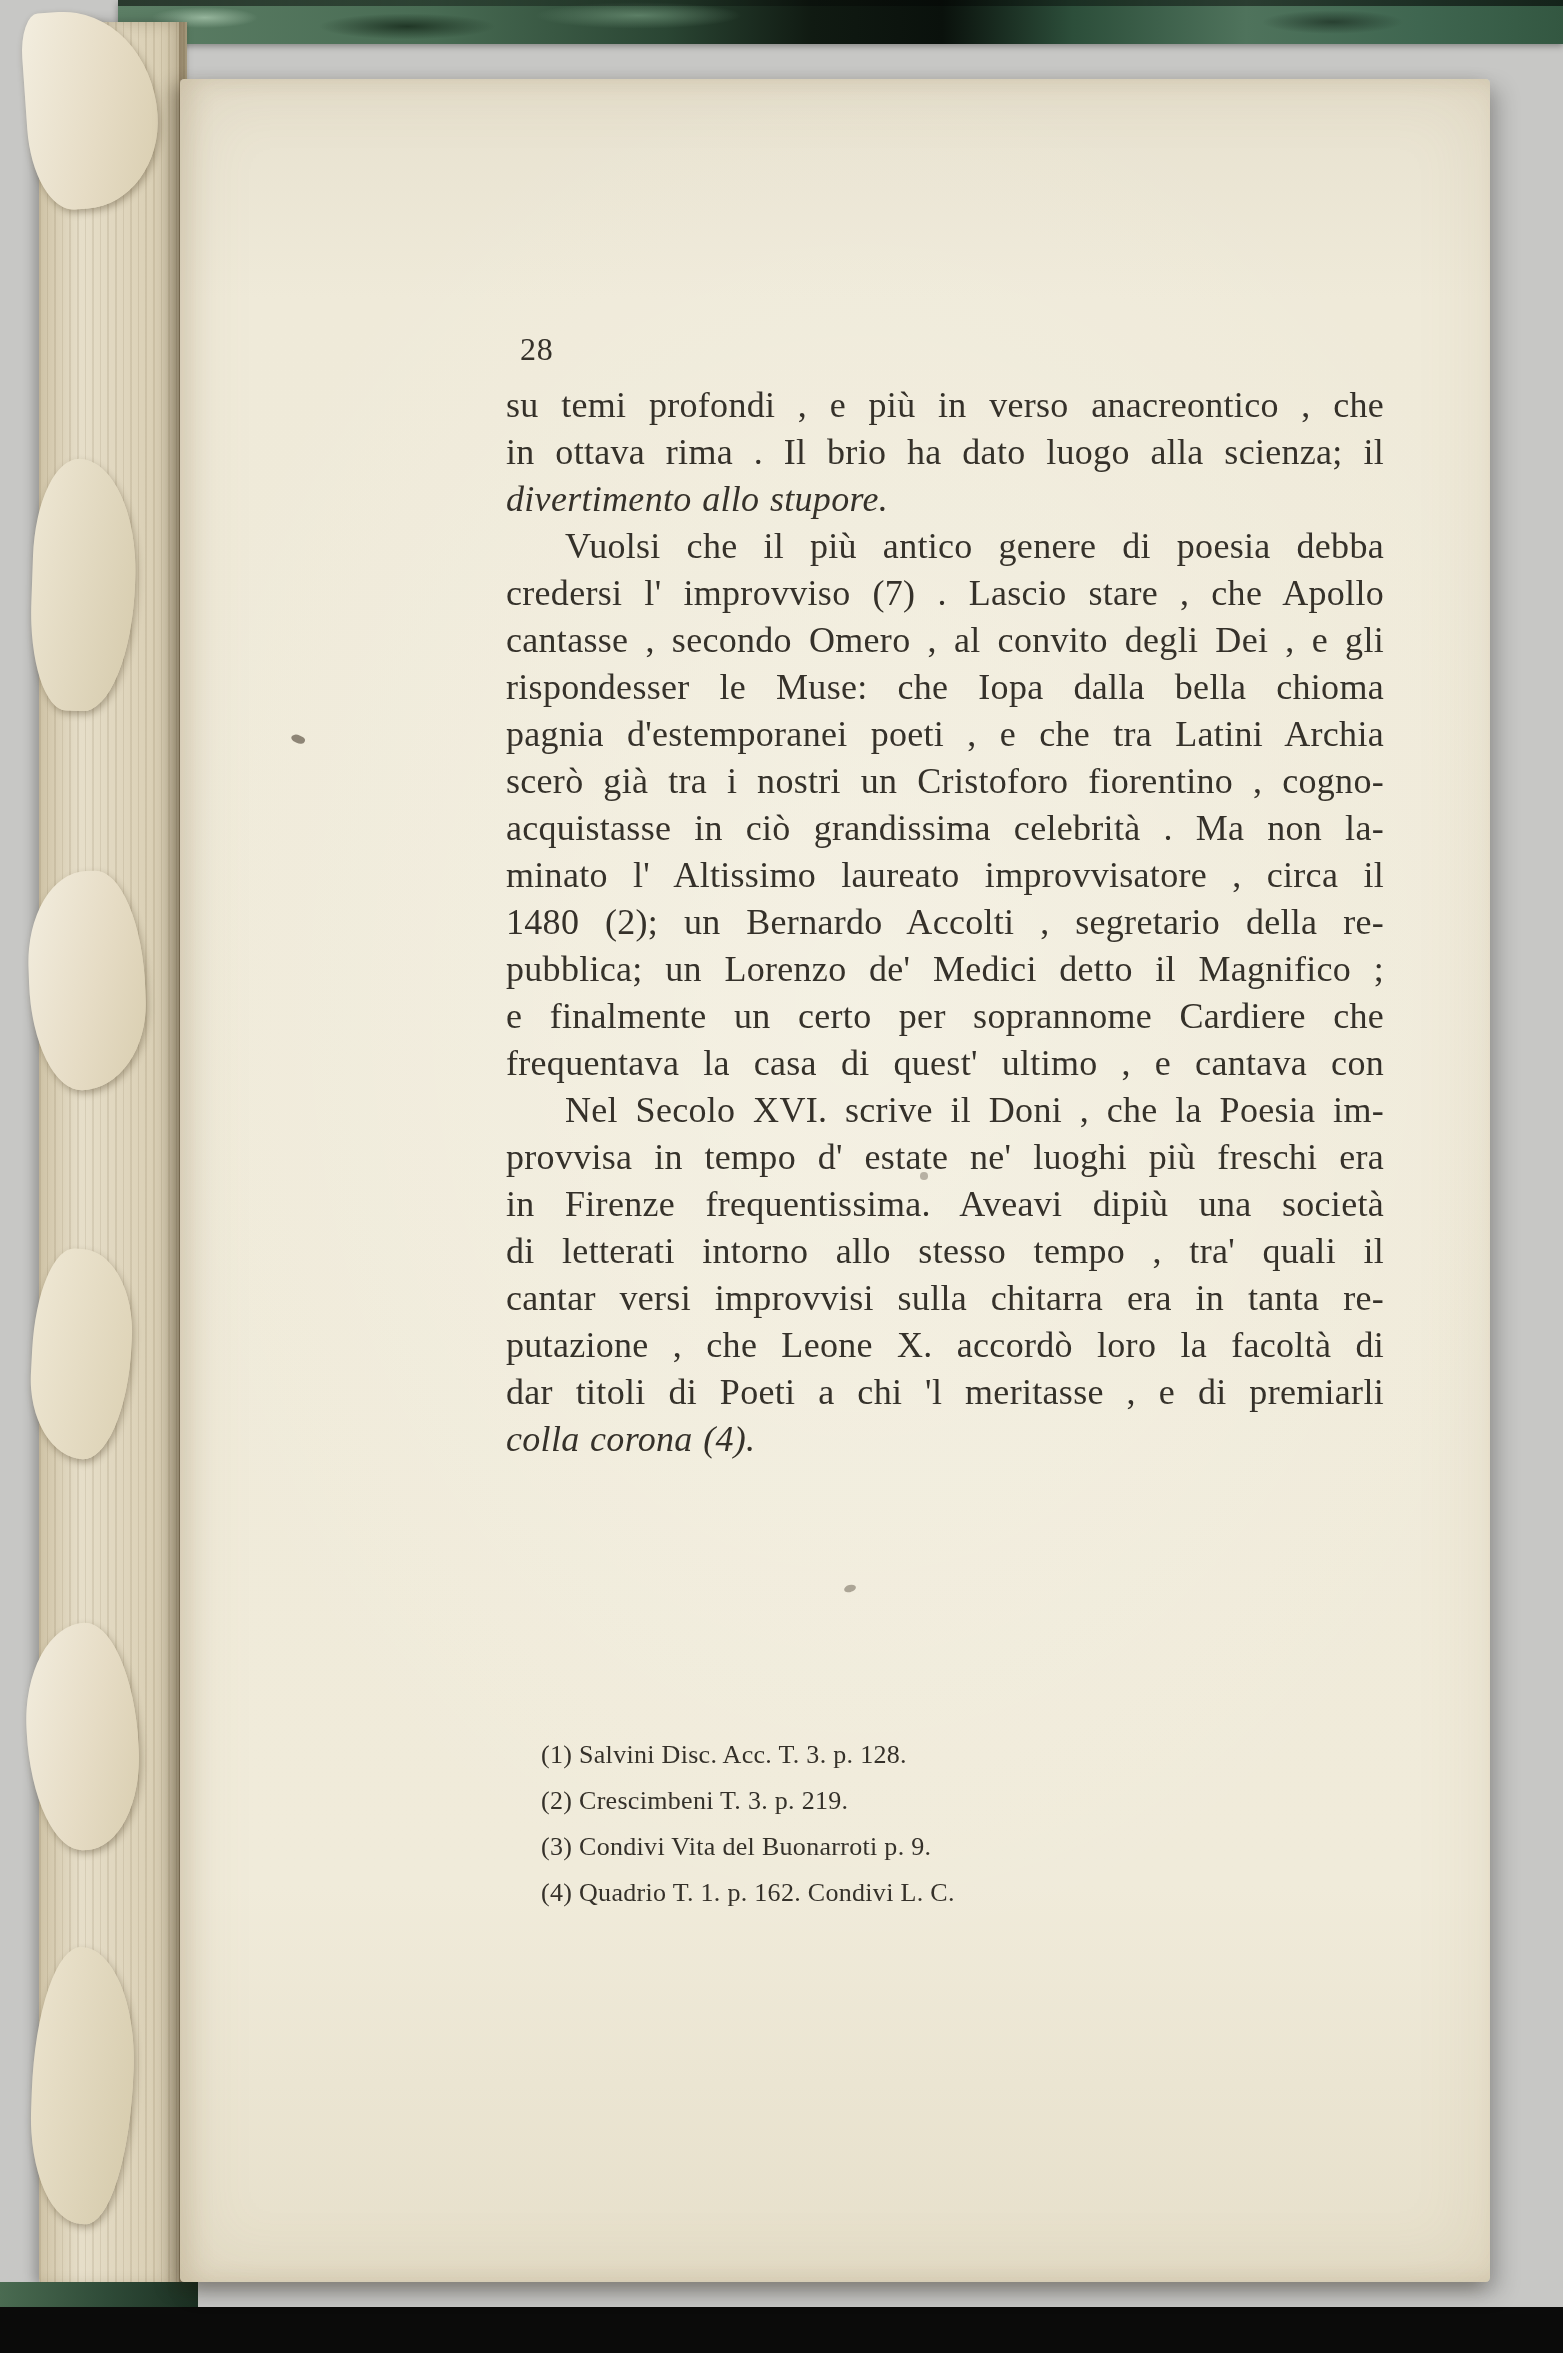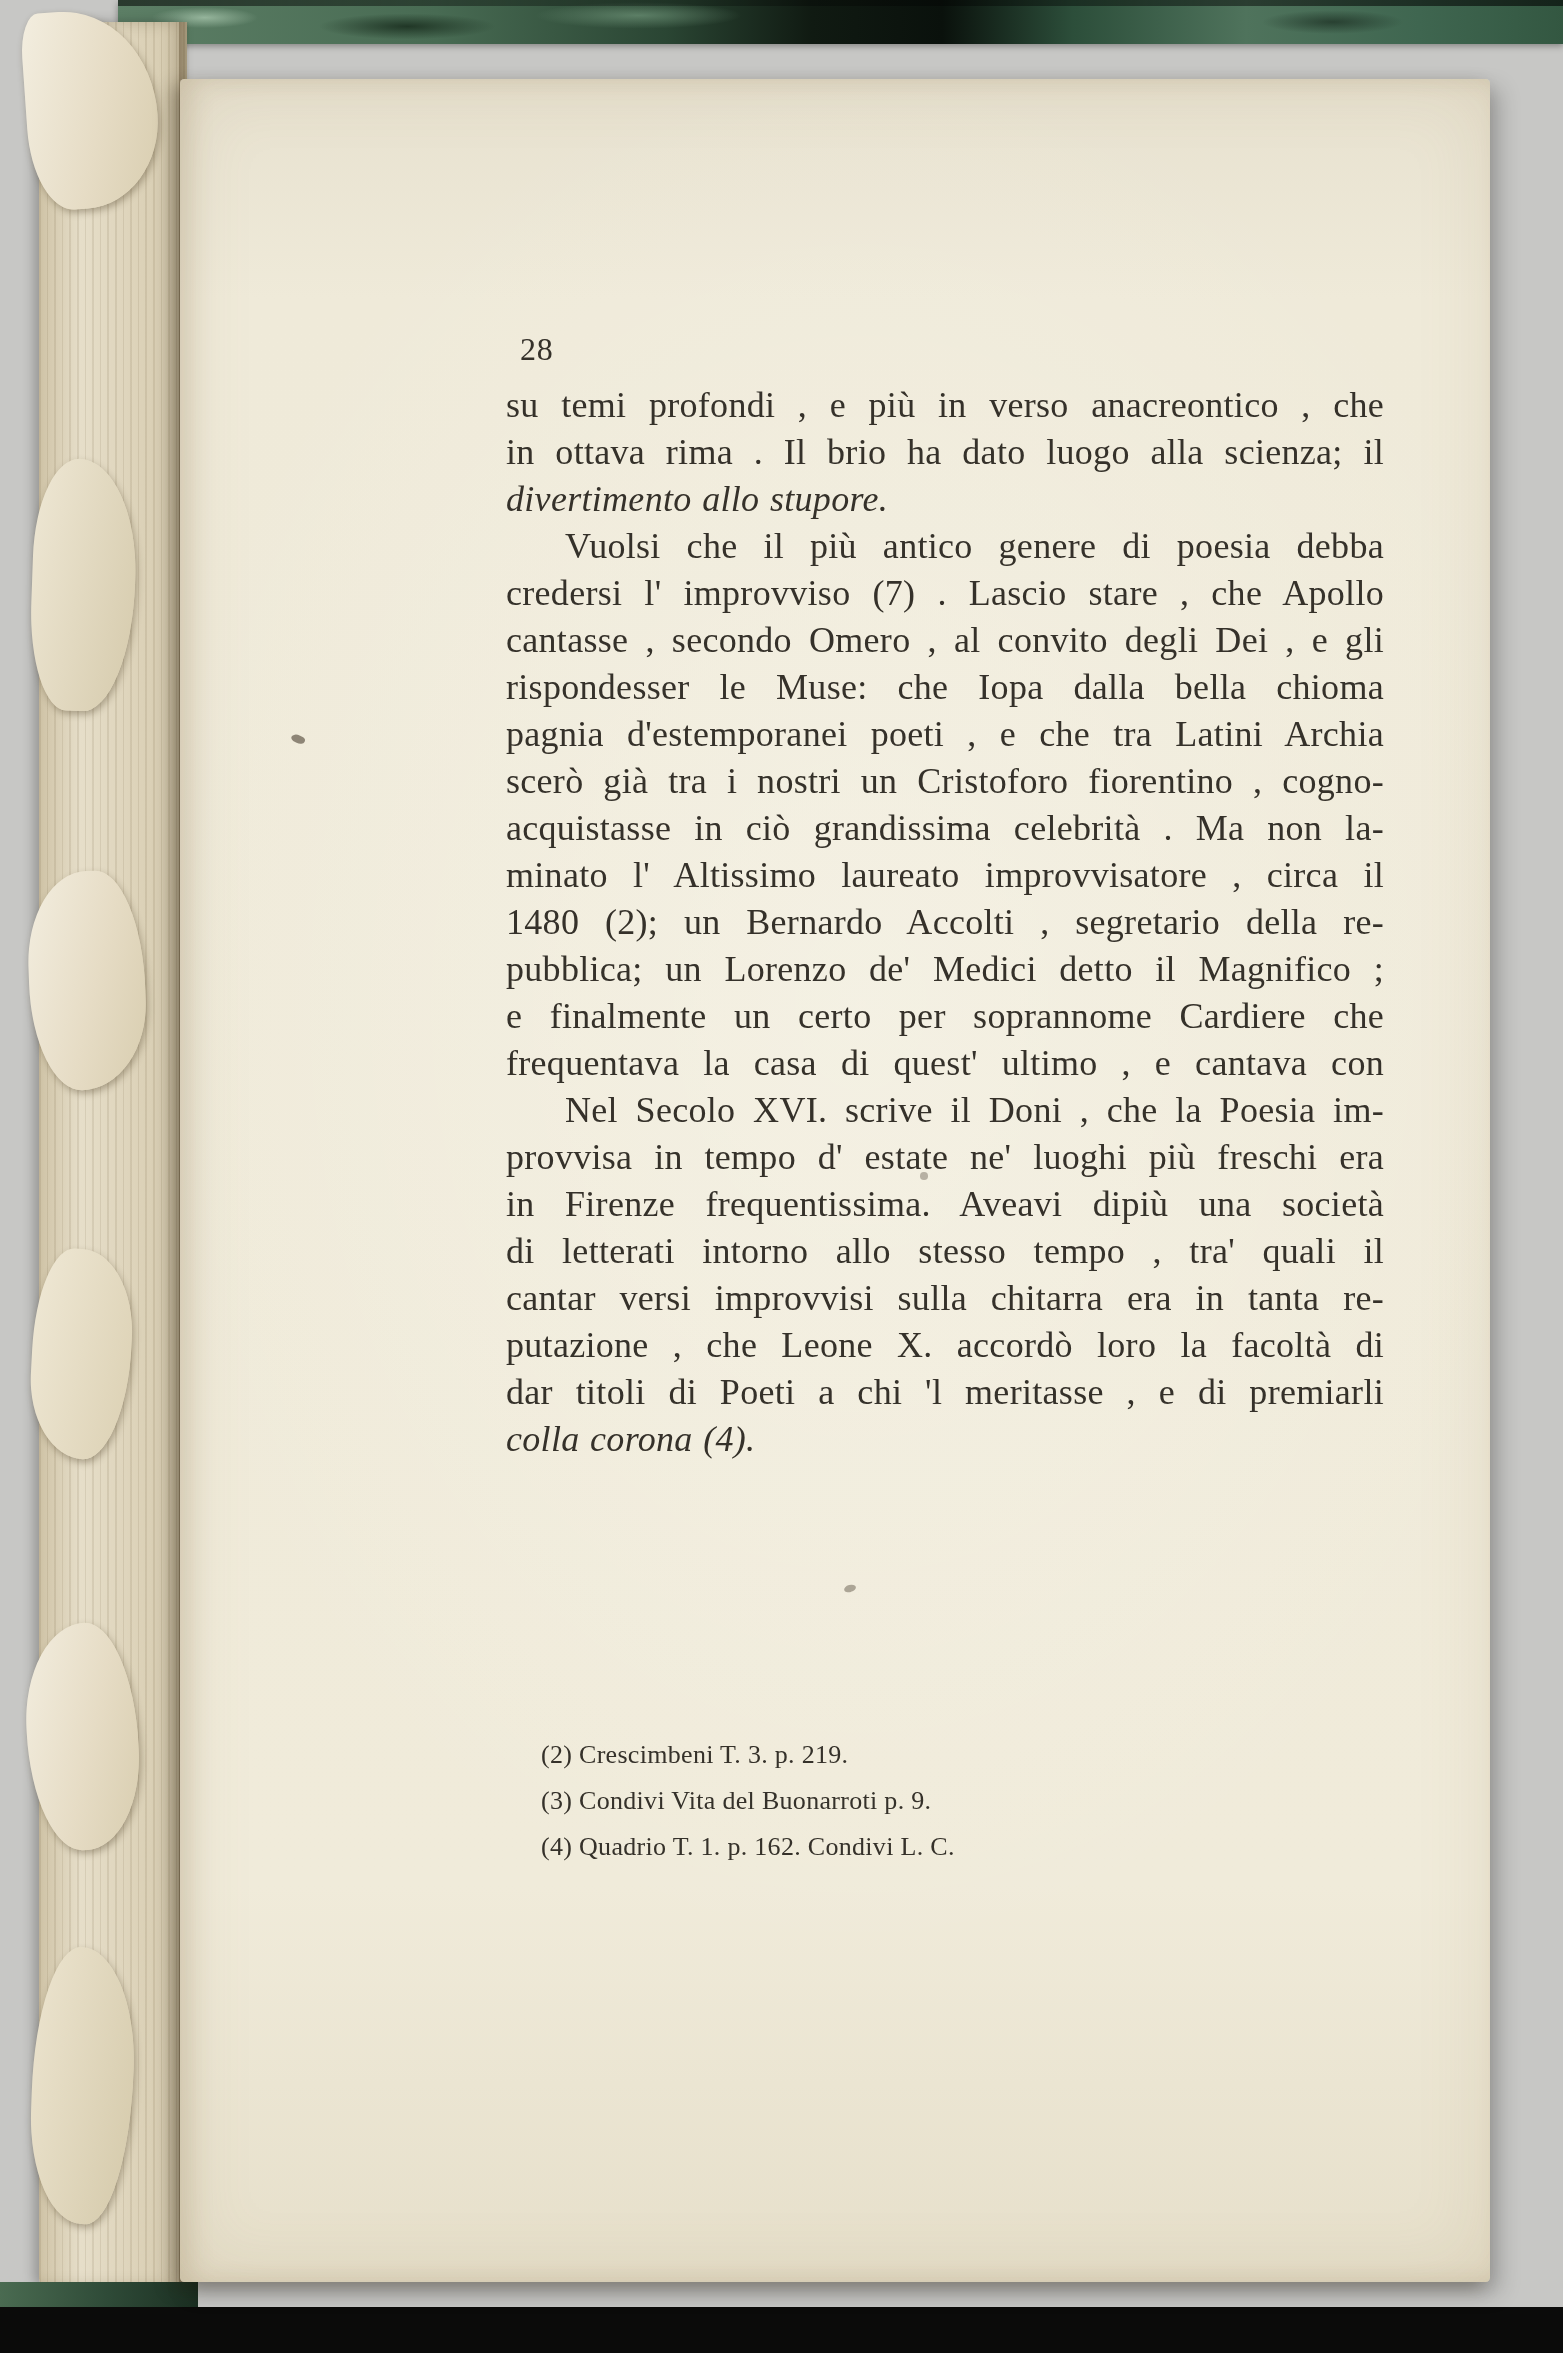--- a/index.html
+++ b/index.html
@@ -154,20 +154,21 @@
         <div class="line">provvisa in tempo d' estate ne' luoghi più freschi era</div>
         <div class="line">in Firenze frequentissima. Aveavi dipiù una società</div>
         <div class="line">di letterati intorno allo stesso tempo , tra' quali il</div>
         <div class="line">cantar versi improvvisi sulla chitarra era in tanta re-</div>
         <div class="line">putazione , che Leone X. accordò loro la facoltà di</div>
         <div class="line">dar titoli di Poeti a chi 'l meritasse , e di premiarli</div>
         <div class="line last">colla corona (4).</div>
       </div>
 
     <div class="footnotes">
+        <div class="footnote-line">(1) Salvini Disc. Acc. T. 3. p. 128.</div>
         <div class="footnote-line">(2) Crescimbeni T. 3. p. 219.</div>
         <div class="footnote-line">(3) Condivi Vita del Buonarroti p. 9.</div>
         <div class="footnote-line">(4) Quadrio T. 1. p. 162. Condivi L. C.</div>
       </div>
 
     <div class="ink-speck speck-a"></div>
     <div class="ink-speck speck-b"></div>
     <div class="ink-speck speck-c"></div>
   </div>
 

